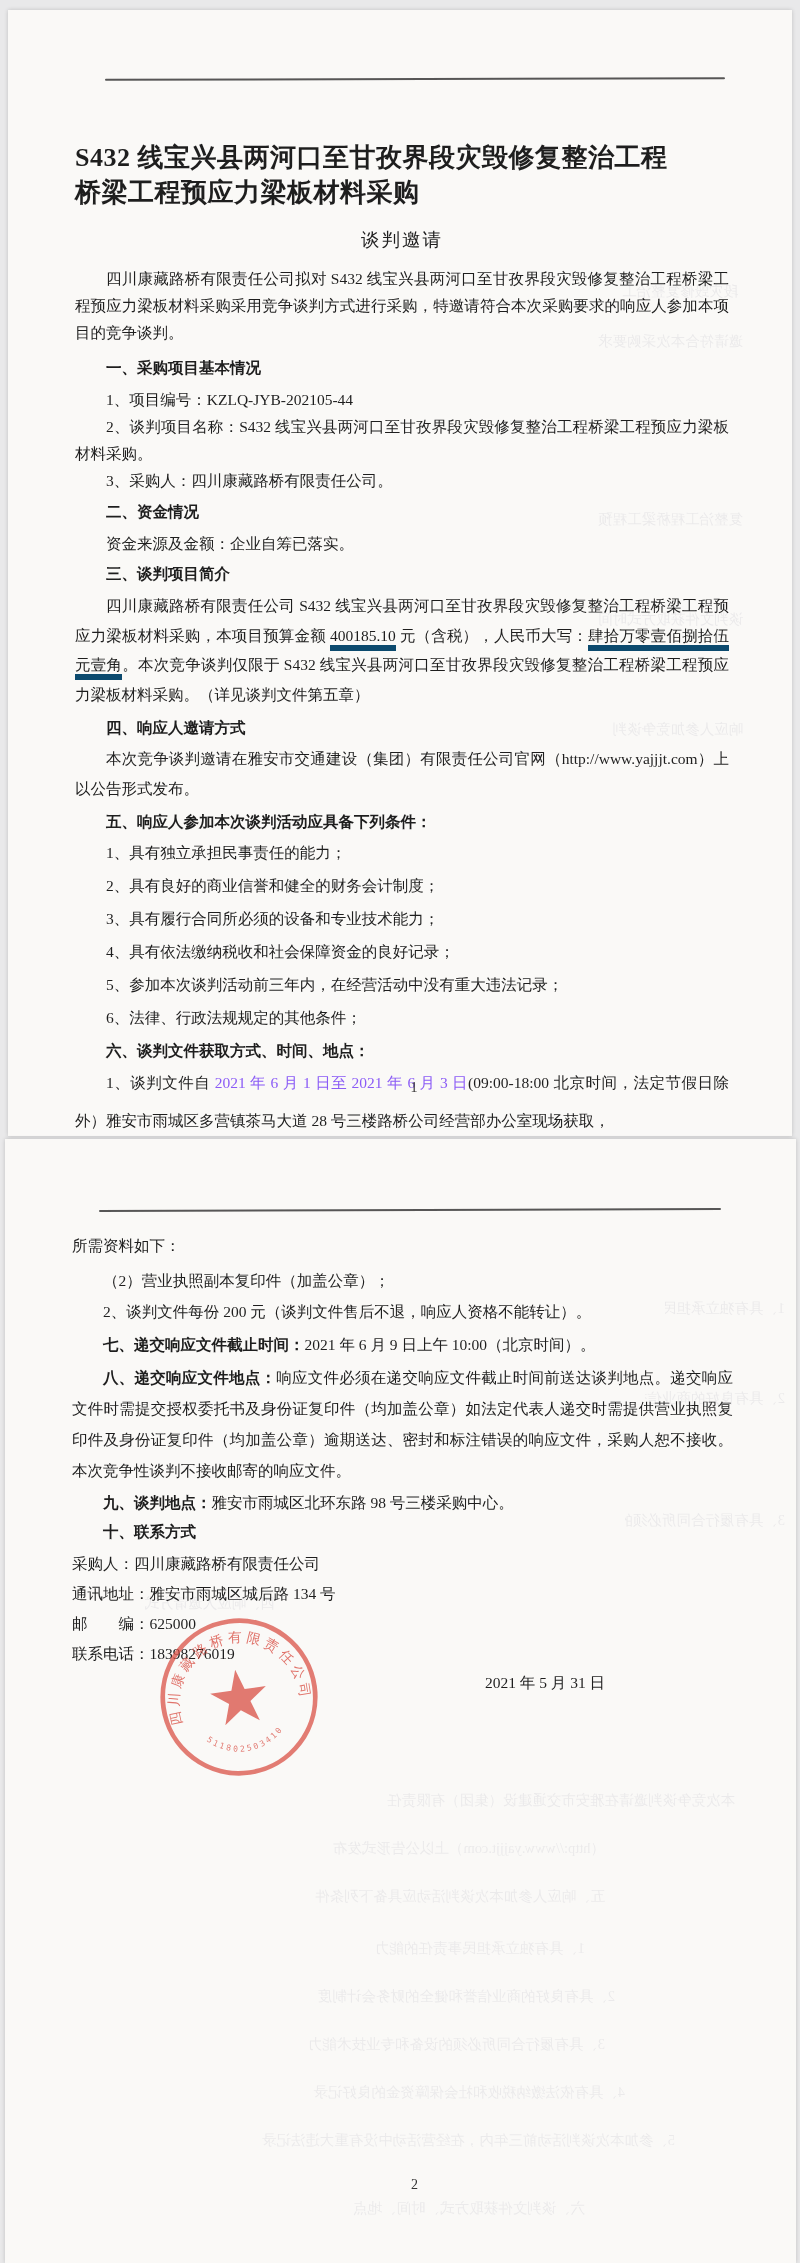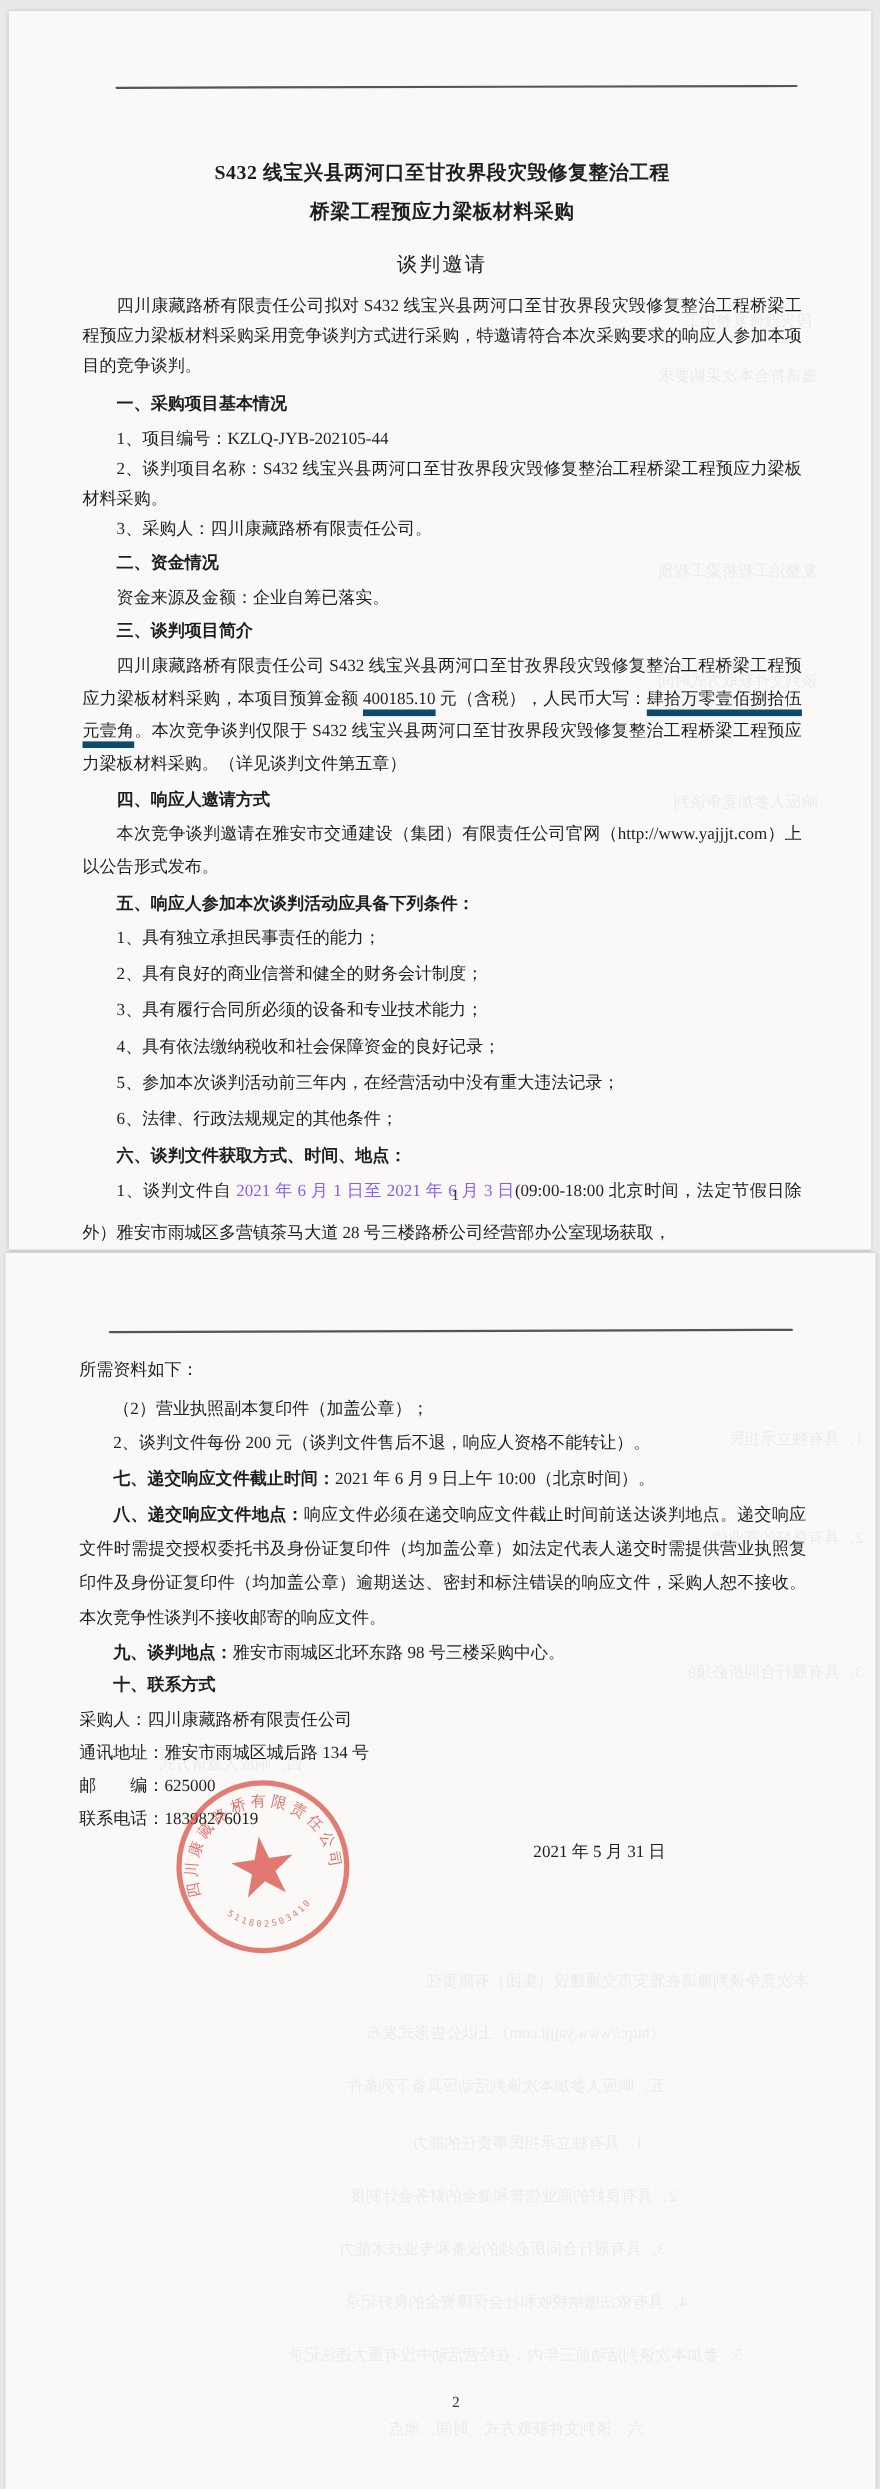--- a/index.html
+++ b/index.html
@@ -18,21 +18,21 @@
   #page1{left:8px;top:10px;width:784px;height:1126px;}
   #page2{left:5px;top:1139px;width:791px;height:1124px;}
   .inner{position:absolute;left:67px;right:63px;top:0;}
   .scan-line{
     position:absolute;height:2px;background:#3a3a3a;border-radius:1px;
     opacity:.85;
   }
   #page1 .scan-line{left:97px;width:620px;top:68px;transform:rotate(-0.15deg);}
   #page2 .scan-line{left:94px;width:622px;top:70px;transform:rotate(-0.2deg);}
   .title{
-    text-align:center;font-weight:bold;font-size:18px;line-height:35px;
+    font-weight:bold;font-size:26px;line-height:35px;
     letter-spacing:.5px;margin:0;
   }
   .subtitle{
     text-align:center;font-size:18.5px;margin:17px 0 0 0;font-weight:normal;
     letter-spacing:2px;
   }
   p{margin:0;font-size:15.5px;}
   .ind{text-indent:2em;}
   .jst{text-align:justify;}
   .lh27{line-height:27px;}

